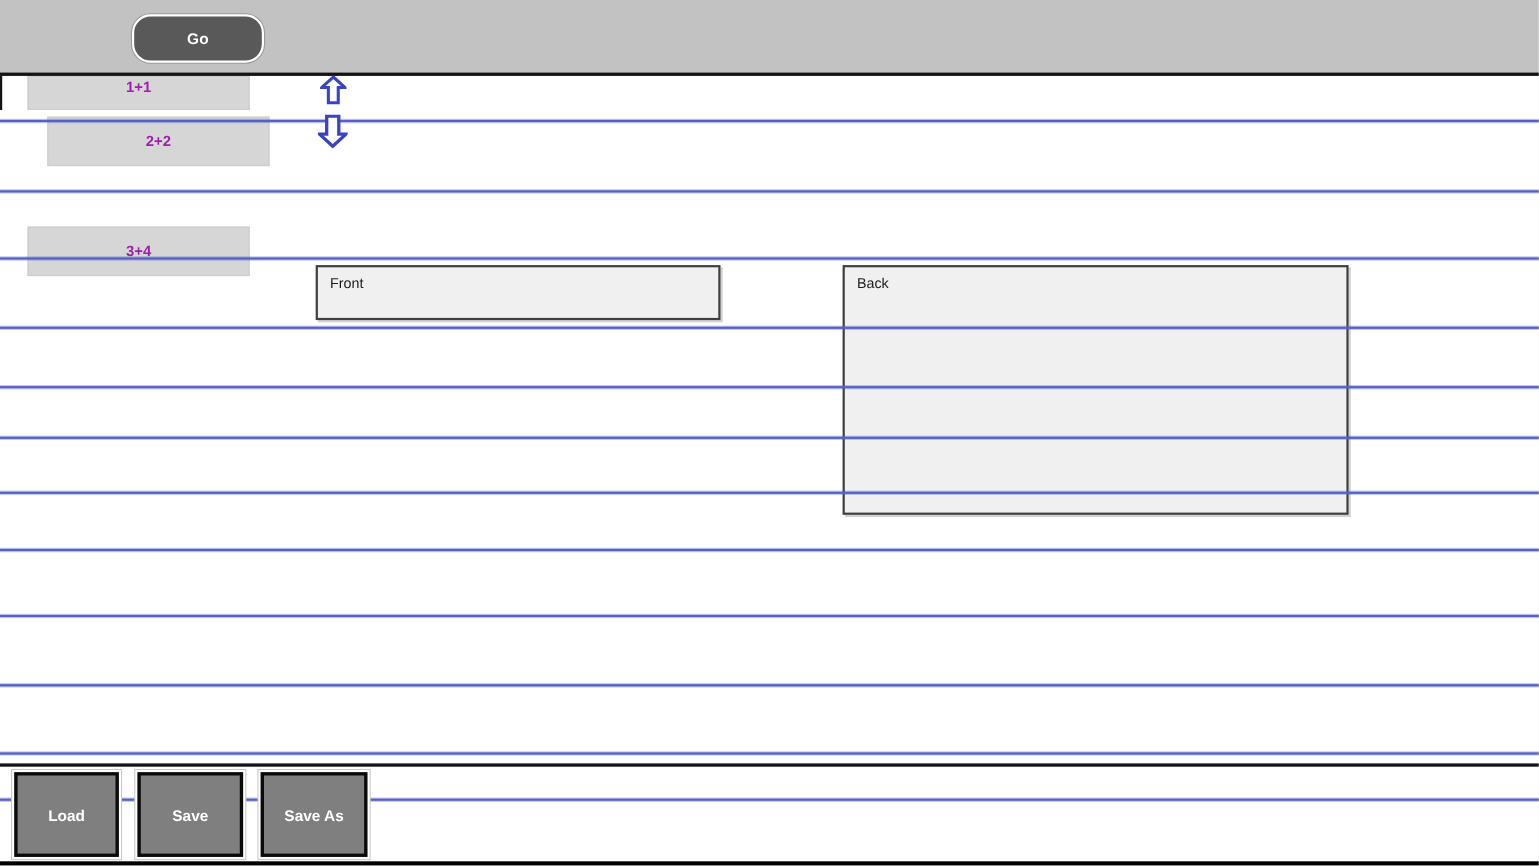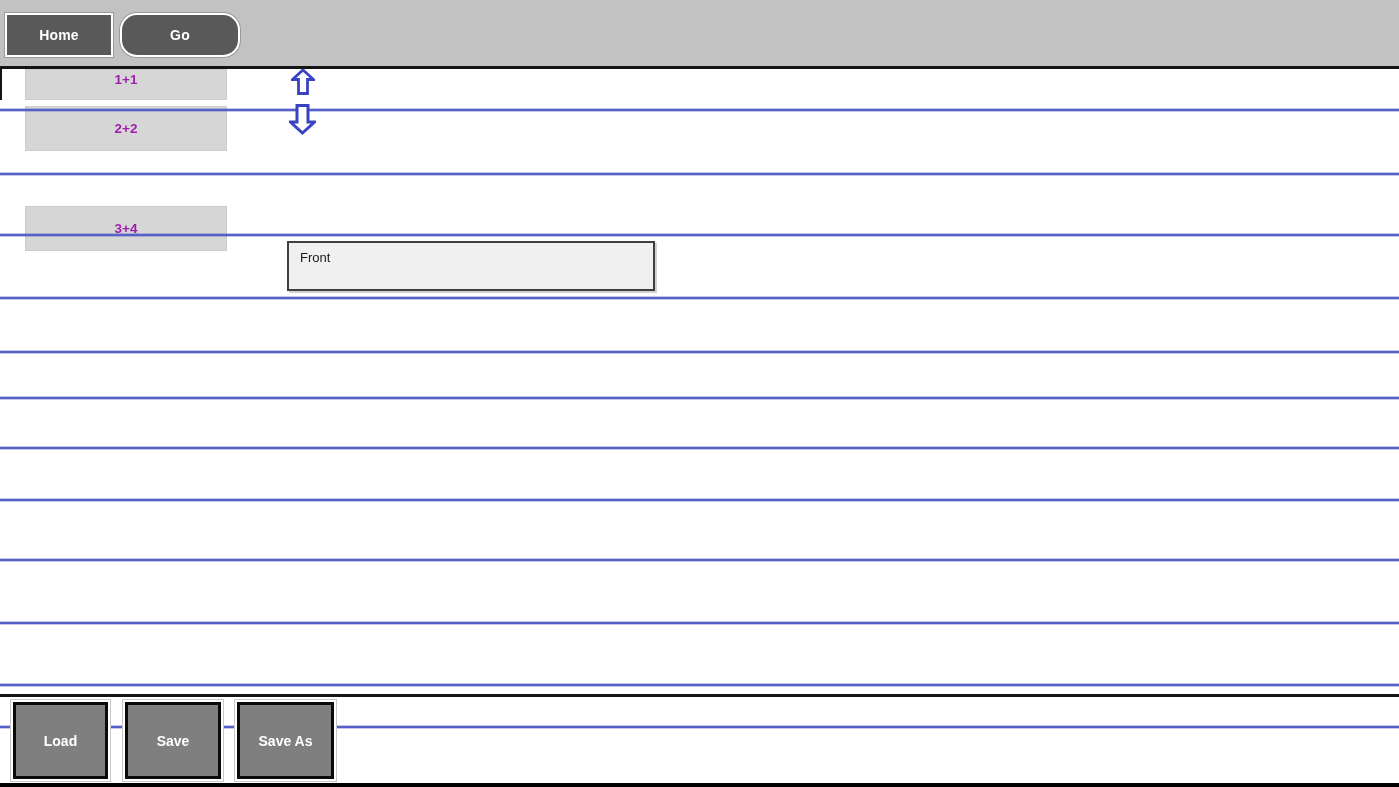--- a/index.html
+++ b/index.html
@@ -32,21 +32,21 @@
   }
   
   .card-list-item{
     position:absolute;left:25px;width:202px;
     background:var(--list-item-bg);border:1px solid #cccccc;
     box-sizing:border-box;z-index:2;
     display:flex;align-items:center;justify-content:center;
     font-size:13.5px;font-weight:700;color:#a21caf;cursor:default;
   }
   .item-0{top:69px;height:31px;align-items:flex-start;padding-top:2px;}
-  .item-1{top:106px;height:45px;}
+  .item-1{top:106px;height:45px;margin-left:18px;}
   .item-2{top:156px;height:44px;}
   .item-3{top:206px;height:45px;}
   .listbox-edge{
     position:absolute;left:0;top:69px;width:2px;height:31px;
     background:#141414;z-index:4;
   }
   
   .arrow-btn{position:absolute;z-index:4;cursor:default;line-height:0;}
   .arrow-up{left:291px;top:68px;}
   .arrow-down{left:289px;top:104px;}
@@ -97,23 +97,20 @@
       <div class="ruled-line" style="top: 397px;"></div>
       <div class="ruled-line" style="top: 447px;"></div>
       <div class="ruled-line" style="top: 499px;"></div>
       <div class="ruled-line" style="top: 559px;"></div>
       <div class="ruled-line" style="top: 622px;"></div>
       <div class="ruled-line" style="top: 684px;"></div>
       <div class="ruled-line" style="top: 726px;"></div>
     </div>
 
   <div class="topbar">
-    <div class="tb-btn home">
-      <span>Home</span>
-    </div>
     <div class="tb-btn go">
       <span>Go</span>
     </div>
   </div>
 
   <div class="card-list-item item-0">
     <span>1+1</span>
   </div>
   <div class="card-list-item item-1">
     <span>2+2</span>
@@ -130,20 +127,23 @@
   </div>
   <div class="arrow-btn arrow-down">
     <svg width="27" height="31" viewBox="0 0 27 31">
       <polygon points="13.5,29 25.5,18 19,18 19,1.5 8,1.5 8,18 1.5,18" stroke-width="3"></polygon>
     </svg>
   </div>
 
   <div class="card-box front-box">
     <span>Front</span>
   </div>
+  <div class="card-box back-box">
+    <span>Back</span>
+  </div>
 
   <div class="bottom-separator"></div>
   <div class="bb-btn bb-load">
     <span>Load</span>
   </div>
   <div class="bb-btn bb-save">
     <span>Save</span>
   </div>
   <div class="bb-btn bb-saveas">
     <span>Save As</span>

